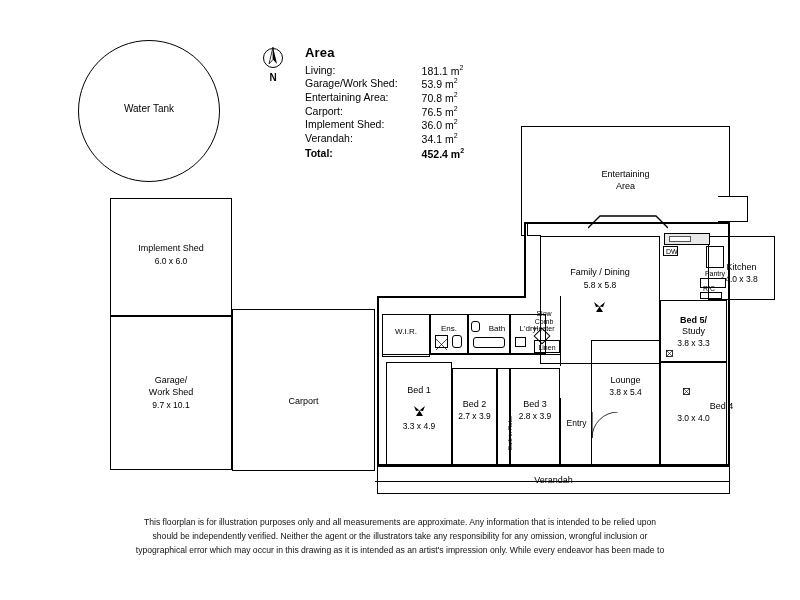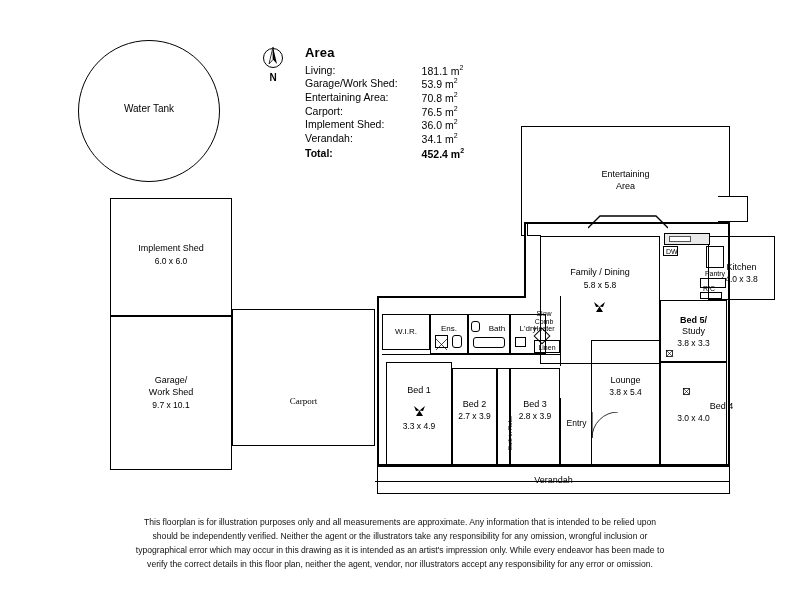--- a/index.html
+++ b/index.html
@@ -183,21 +183,21 @@
     <div class="room-label" style="top:44px;">Implement Shed</div>
     <div class="room-label dim" style="top:57px;">6.0 x 6.0</div>
   </div>
 
   <div class="abs room" style="left:110px; top:316px; width:122px; height:154px;">
     <div class="room-label" style="top:58px;">Garage/</div>
     <div class="room-label" style="top:70px;">Work Shed</div>
     <div class="room-label dim" style="top:83px;">9.7 x 10.1</div>
   </div>
 
-  <div class="abs room" style="left:232px; top:309px; width:143px; height:137px;font-family:Liberation Serif, serif;">
+  <div class="abs room" style="left:232px; top:309px; width:143px; height:162px;">
     <div class="room-label" style="top:86px;">Carport</div>
   </div>
 
   <div class="abs" style="left:521px; top:126px; width:209px; height:110px; border:1.6px solid #000; box-sizing:border-box;">
     <div class="room-label" style="top:42px;">Entertaining</div>
     <div class="room-label" style="top:54px;">Area</div>
   </div>
 
   <div class="abs" style="left:718px; top:196px; width:30px; height:26px; border:1.6px solid #000; border-left:none; box-sizing:border-box; background:#fff;"></div>
   <div class="abs" style="left:716px; top:197px; width:4px; height:24px; background:#fff;"></div>
@@ -292,21 +292,21 @@
   </div>
 
   <div class="abs" style="left:497px; top:368px; width:13px; height:98px; border:1px solid #000; box-sizing:border-box;"></div>
   <div class="vtext" style="left:507px; top:450px;">Built-in Robe</div>
 
   <div class="abs" style="left:510px; top:368px; width:50px; height:98px; border:1.2px solid #000; box-sizing:border-box;">
     <div class="room-label" style="top:30px;text-align:center;">Bed 3</div>
     <div class="room-label dim" style="top:42px;">2.8 x 3.9</div>
   </div>
 
-  <div class="abs" style="left:382px; top:314px; width:48px; height:36px; border:1.2px solid #000; box-sizing:border-box;">
+  <div class="abs" style="left:382px; top:314px; width:48px; height:43px; border:1.2px solid #000; box-sizing:border-box;">
     <div class="room-label" style="top:12px; font-size:8px;">W.I.R.</div>
   </div>
 
   <div class="abs" style="left:430px; top:314px; width:38px; height:40px; border:1.2px solid #000; box-sizing:border-box;">
     <div class="room-label" style="top:9px; font-size:8px;">Ens.</div>
     <div class="abs" style="left:4px; top:20px; width:13px; height:13px; border:1px solid #000; box-sizing:border-box;">
       <svg width="11" height="11" viewBox="0 0 11 11">
           <line x1="0" y1="0" x2="11" y2="11" stroke="#000" stroke-width="0.7"></line>
           <line x1="11" y1="0" x2="0" y2="11" stroke="#000" stroke-width="0.7"></line>
         </svg>
@@ -343,16 +343,15 @@
   <div class="abs" style="left:588px; top:212px;">
     <svg width="80" height="18" viewBox="0 0 80 18">
         <path d="M0 16 L12 4 L68 4 L80 16" fill="none" stroke="#000" stroke-width="1.3"></path>
       </svg>
   </div>
 
   <div id="disclaimer" class="abs">
     <div>This floorplan is for illustration purposes only and all measurements are approximate. Any information that is intended to be relied upon</div>
     <div>should be independently verified. Neither the agent or the illustrators take any responsibility for any omission, wrongful inclusion or</div>
     <div>typographical error which may occur in this drawing as it is intended as an artist's impression only. While every endeavor has been made to</div>
-    <div>verify the correct details in this floor plan, neither the agent, vendor, nor illustrators accept any responsibility for any error or omission.</div>
   </div>
 
 </div>
 
 </body></html>

